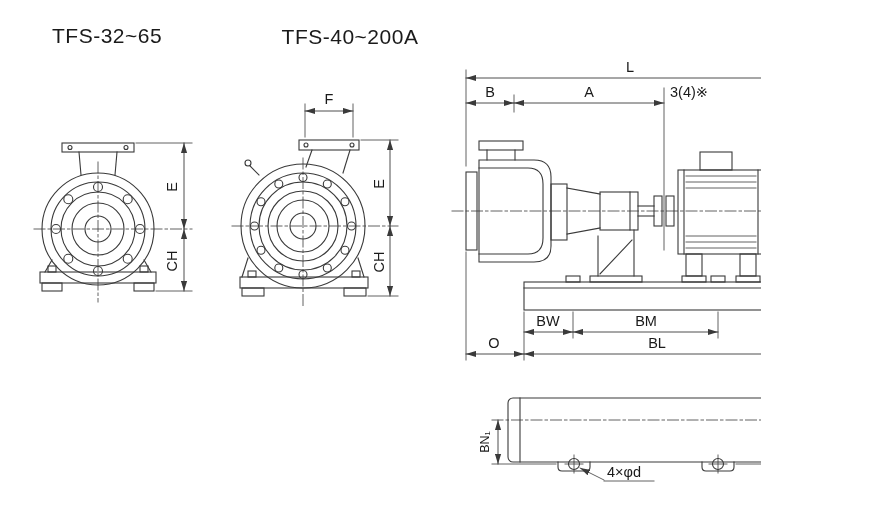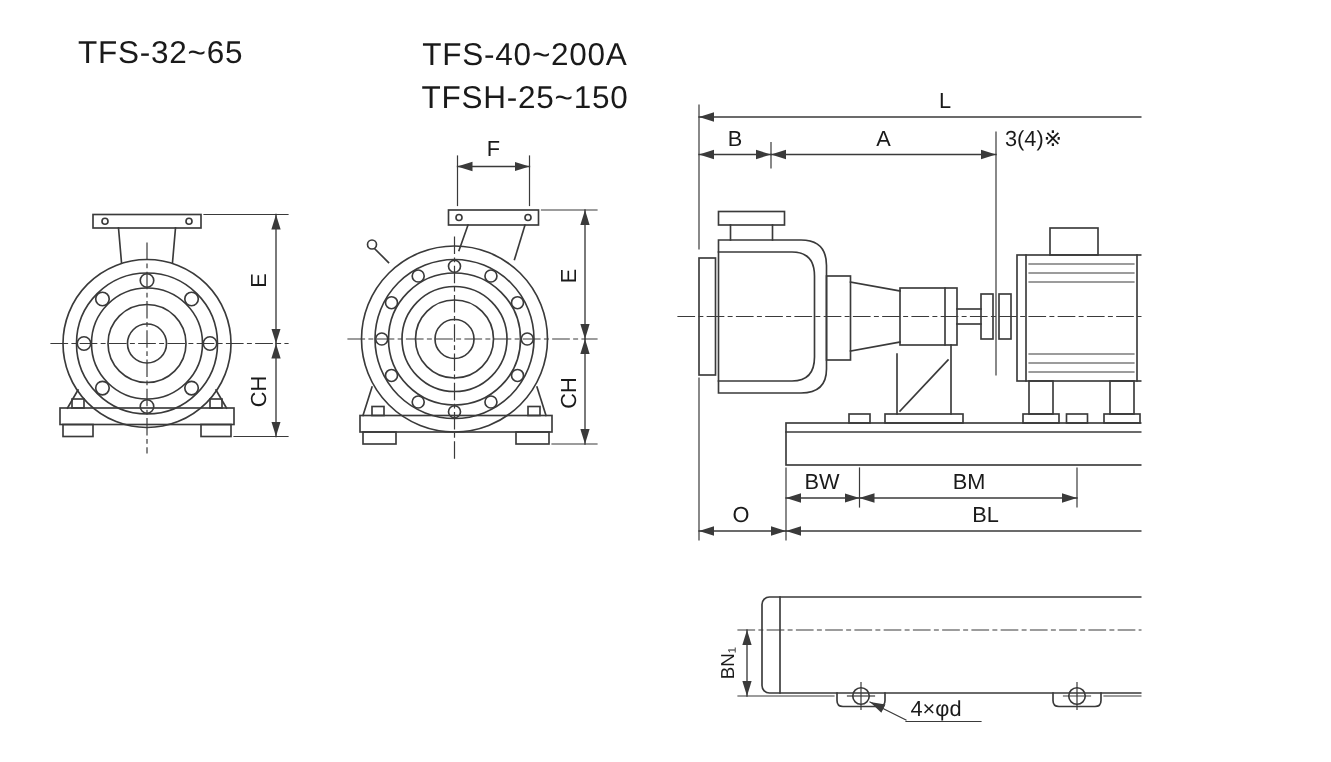--- a/index.html
+++ b/index.html
@@ -20,21 +20,20 @@
   .slabel { font-size:12.5px; }
 </style>
 </head>
 <body>
 
 <div class="canvas">
 
   <div class="title" style="left:52px; top:24px;">TFS-32~65</div>
   <div class="title-mid">
     <div>TFS-40~200A</div>
-    <div>TFSH-25~150</div>
   </div>
 
   <svg class="draw" width="887" height="508" viewBox="0 0 887 508">
     <defs>
       <marker id="arw" viewBox="0 0 10 7" markerWidth="10" markerHeight="7" refX="10" refY="3.5" orient="auto-start-reverse" markerUnits="userSpaceOnUse">
         <path d="M0,0.4 L10,3.5 L0,6.6 Z" fill="#3a3a3a" stroke="none"></path>
       </marker>
     </defs>
 
     <g class="ln">

